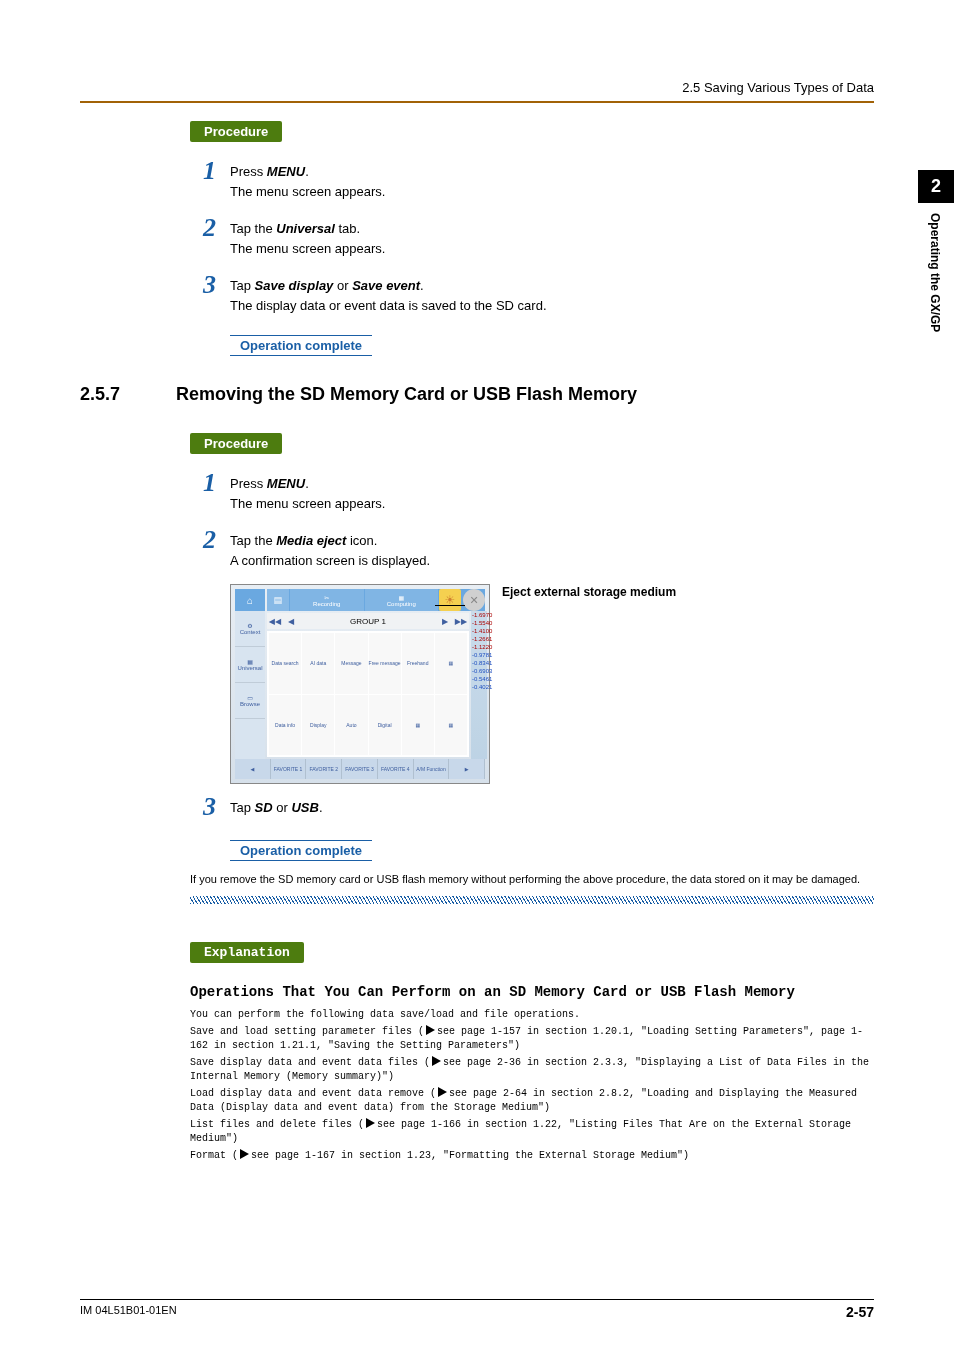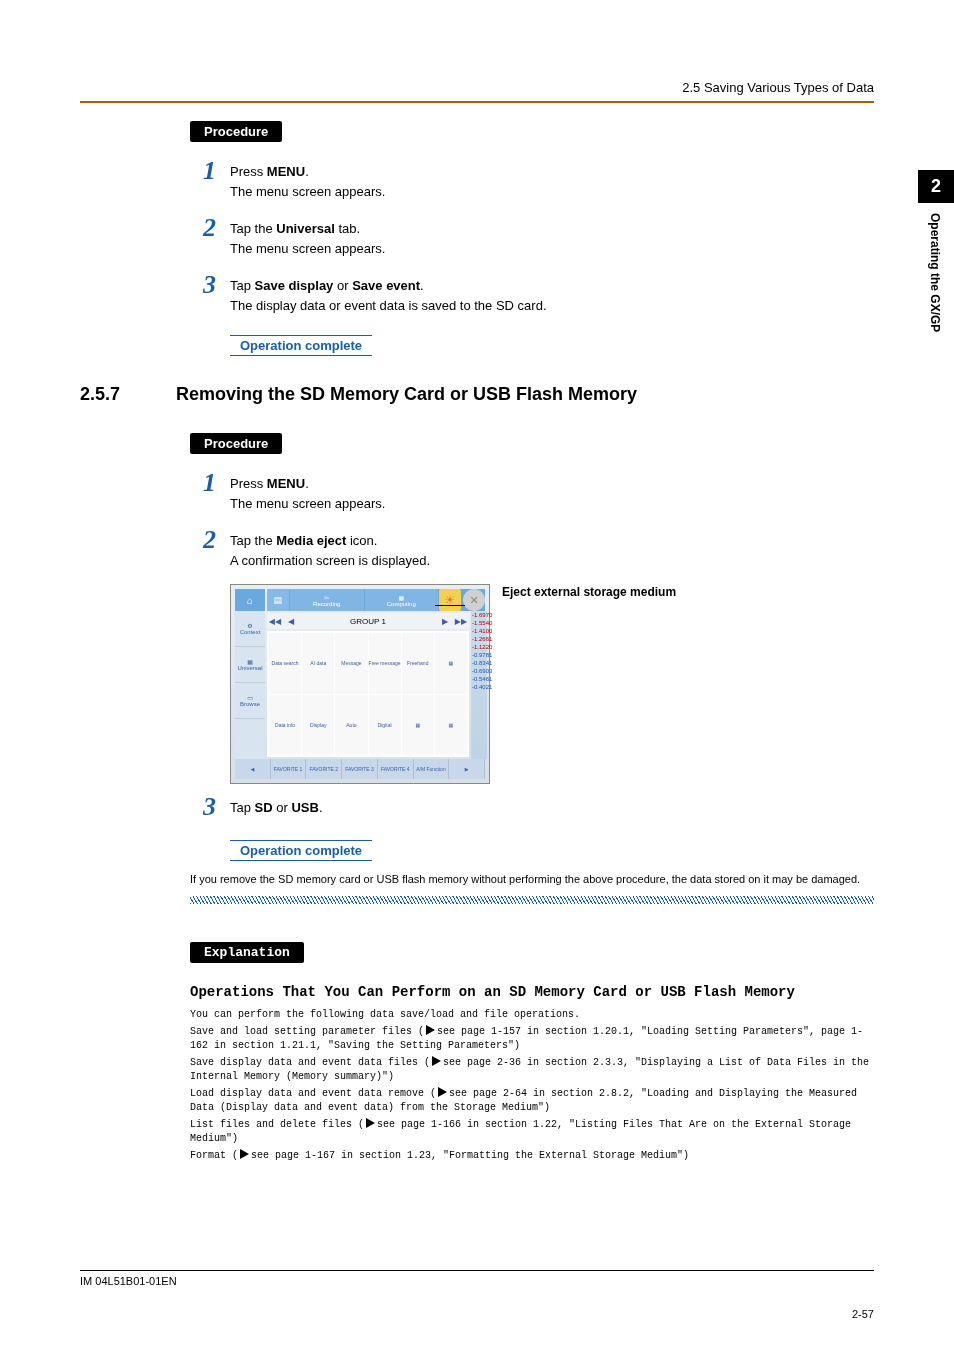--- a/index.html
+++ b/index.html
@@ -3,40 +3,40 @@
   <meta charset="utf-8">
   <style>
     * { margin: 0; padding: 0; box-sizing: border-box; }
     body { font-family: Arial, Helvetica, sans-serif; font-size: 13px; color: #000; background: #fff; width: 954px; margin: 0 auto; position: relative; }
     .page { padding: 80px 80px 40px 80px; min-height: 1350px; position: relative; }
     .header-line { border-bottom: 2px solid #a16207; margin-bottom: 4px; padding-bottom: 6px; text-align: right; font-size: 13px; }
     .side-tab { position: absolute; right: 0; top: 170px; width: 36px; }
     .side-tab-num { background: #000; color: #fff; font-weight: bold; text-align: center; padding: 6px 0; font-size: 18px; }
     .side-tab-text { writing-mode: vertical-rl; text-orientation: mixed; font-weight: bold; padding: 10px 10px; font-size: 12px; }
     .section-indent { margin-left: 110px; }
-    .label-box { display: inline-block; background: #000000; color: #fff; font-weight: bold; padding: 3px 14px; font-size: 13px; border-radius: 2px; margin: 14px 0 10px 0; }
+    .label-box { display: inline-block; background: #4d7c0f; color: #fff; font-weight: bold; padding: 3px 14px; font-size: 13px; border-radius: 2px; margin: 14px 0 10px 0; }
     .step { display: flex; align-items: flex-start; margin: 6px 0 14px 0; gap: 14px; }
     .step-num { font-family: Georgia, 'Times New Roman', serif; font-style: italic; font-weight: bold; color: #1a5fa6; font-size: 26px; line-height: 1; width: 26px; text-align: right; }
     .step-body { flex: 1; font-size: 13px; line-height: 1.5; padding-top: 4px; }
-    .step-body b { font-weight: bold; }
+    .step-body b { font-weight: bold; font-style: italic; }
     .op-complete { display: inline-block; border-top: 1px solid #1a5fa6; border-bottom: 1px solid #1a5fa6; color: #1a5fa6; font-weight: bold; padding: 2px 10px; margin: 6px 0 6px 40px; font-size: 13px; }
     .heading2 { font-size: 18px; font-weight: bold; margin: 22px 0 14px 0; display: flex; gap: 24px; }
     .heading2 .hnum { width: 72px; }
     .note-label { font-family: Georgia, 'Times New Roman', serif; font-style: italic; font-weight: bold; color: #1a5fa6; font-size: 17px; display: inline-block; }
     .note-row { display: flex; align-items: center; gap: 4px; margin-top: 10px; }
     .hatching { flex: 1; height: 8px; background: repeating-linear-gradient(60deg, #1a5fa6, #1a5fa6 1px, transparent 1px, transparent 3px); }
     .note-body { font-size: 11px; line-height: 1.5; padding: 4px 0 4px 0; margin-left: 0; }
     .hatching-full { height: 8px; background: repeating-linear-gradient(60deg, #1a5fa6, #1a5fa6 1px, transparent 1px, transparent 3px); margin-top: 4px; }
     .explanation-wrap { margin-left: 110px; }
     .subheading { font-weight: bold; font-size: 14px; margin: 10px 0 6px 0; line-height: 1.4; }
     .body-text { font-size: 10px; line-height: 1.45; }
     .body-text p { margin: 2px 0; }
     .triangle { display: inline-block; width: 0; height: 0; border-top: 5px solid transparent; border-bottom: 5px solid transparent; border-left: 9px solid #000; vertical-align: middle; margin: 0 2px 2px 2px; }
     .footer { position: absolute; bottom: 30px; left: 80px; right: 80px; border-top: 1px solid #000; padding-top: 4px; display: flex; justify-content: space-between; font-size: 11px; }
-    .footer .pnum { font-weight: normal; font-size: 11px; margin-top: 33px; }
+    .footer .pnum { font-weight: bold; font-size: 14px; }
     
     .screenshot-wrap { display: flex; align-items: flex-start; gap: 12px; margin: 8px 0 10px 40px; }
     .screenshot { width: 260px; height: 200px; background: linear-gradient(#e8eef4, #d6e0ea); border: 1px solid #888; position: relative; font-size: 7px; }
     .ss-top { position: absolute; top: 4px; left: 36px; right: 4px; height: 22px; background: #6aa8e0; display: flex; align-items: center; }
     .ss-top-icon { width: 22px; height: 22px; background: rgba(255,255,255,0.2); margin-right: 1px; display: flex; align-items: center; justify-content: center; color: #fff; font-size: 9px; }
     .ss-top-btn { flex: 1; height: 100%; background: rgba(255,255,255,0.15); display: flex; flex-direction: column; align-items: center; justify-content: center; color: #fff; margin-right: 1px; font-size: 6px; }
     .ss-eject { width: 22px; height: 22px; background: #f5d050; border-radius: 2px; display: flex; align-items: center; justify-content: center; color: #d08030; font-size: 12px; }
     .ss-close { width: 22px; height: 22px; background: #d0d0d0; border-radius: 11px; display: flex; align-items: center; justify-content: center; color: #888; font-size: 11px; margin-left: 2px; }
     .ss-left { position: absolute; top: 4px; left: 4px; width: 30px; height: 172px; background: #d8e4f0; }
     .ss-home { width: 30px; height: 22px; display: flex; align-items: center; justify-content: center; background: #6aa8e0; color: #fff; font-size: 10px; }

